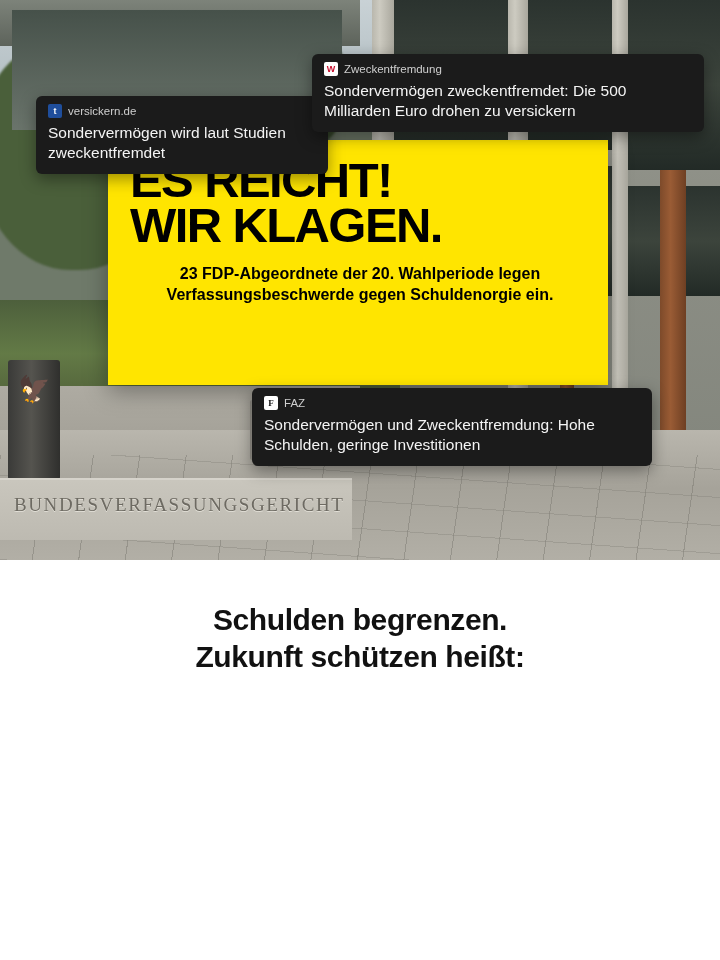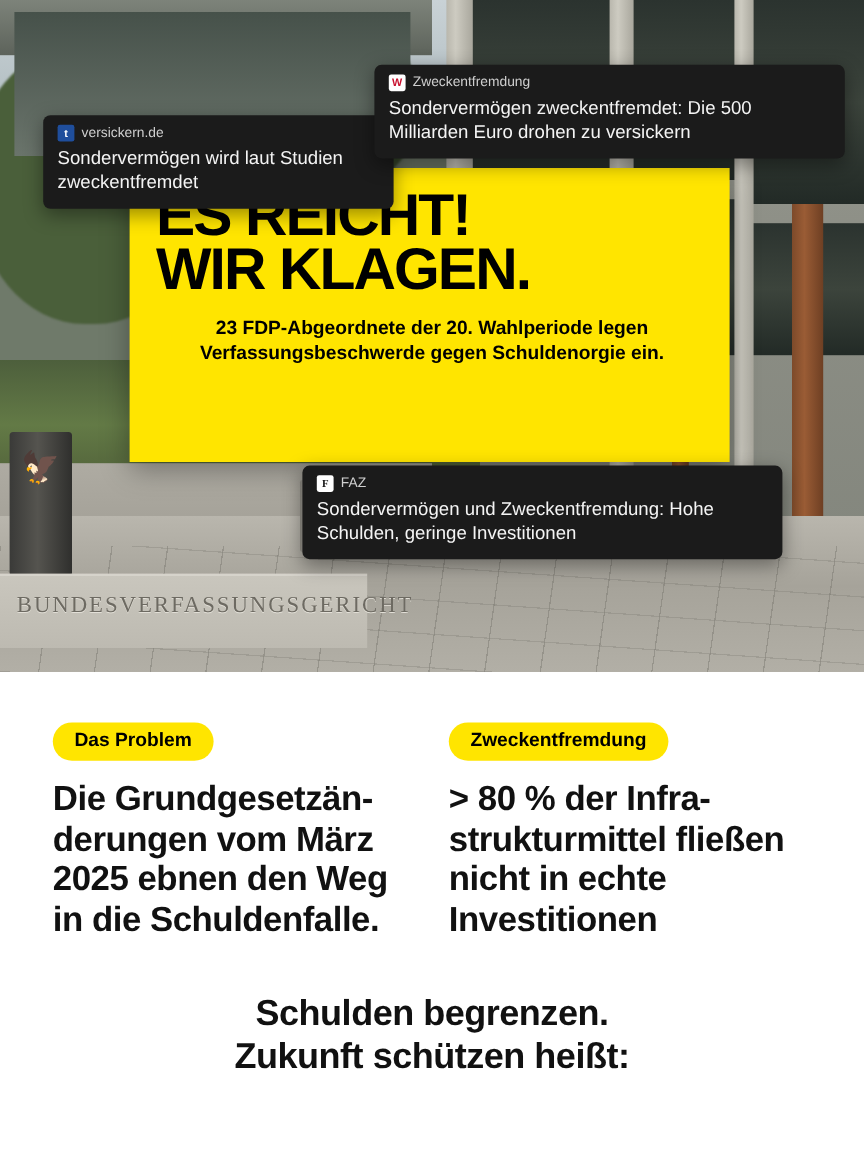--- a/index.html
+++ b/index.html
@@ -74,21 +74,21 @@
   .plaza-lines {
     position: absolute;
     left: 0; top: 455px; width: 720px; height: 105px;
     background:
       repeating-linear-gradient(98deg, rgba(120,118,110,0.55) 0px, rgba(120,118,110,0.55) 1px, rgba(0,0,0,0) 1px, rgba(0,0,0,0) 46px),
       repeating-linear-gradient(4deg, rgba(120,118,110,0.35) 0px, rgba(120,118,110,0.35) 1px, rgba(0,0,0,0) 1px, rgba(0,0,0,0) 28px);
     opacity: .85;
   }
   .wall-sign {
     position: absolute;
-    left: 0; top: 478px; width: 306px; height: 60px;
+    left: 0; top: 478px; width: 352px; height: 60px;
     background: linear-gradient(180deg,#c9c6bd 0%, #bdbab1 100%);
     border-top: 2px solid #d6d3cb;
   }
   .wall-sign .engrave {
     position: absolute;
     left: 14px; top: 14px;
     font-family: "Liberation Serif", serif;
     font-size: 19px;
     letter-spacing: 1.6px;
     color: #6d6a62;
@@ -308,28 +308,18 @@
   <div class="chip" id="chip-faz">
     <div class="src">
       <span class="logo faz">F</span>
       <span>FAZ</span>
     </div>
     <div class="headline">Sondervermögen und Zweckentfremdung: Hohe Schulden, geringe Investitionen</div>
   </div>
 </div>
 
 <div class="lower">
-  <div class="cols">
-    <div class="col">
-      <span class="pill">Das Problem</span>
-      <p class="col-text">Die Grundgesetzän­derungen vom März 2025 ebnen den Weg in die Schuldenfalle.</p>
-    </div>
-    <div class="col">
-      <span class="pill">Zweckentfremdung</span>
-      <p class="col-text">&gt; 80 % der Infra­strukturmittel flie­ßen nicht in echte Investitionen</p>
-    </div>
-  </div>
 
   <p class="slogan">
     <span>Schulden begrenzen.</span>
     <span>Zukunft schützen heißt:</span>
   </p>
 </div>
 
 </body></html>

